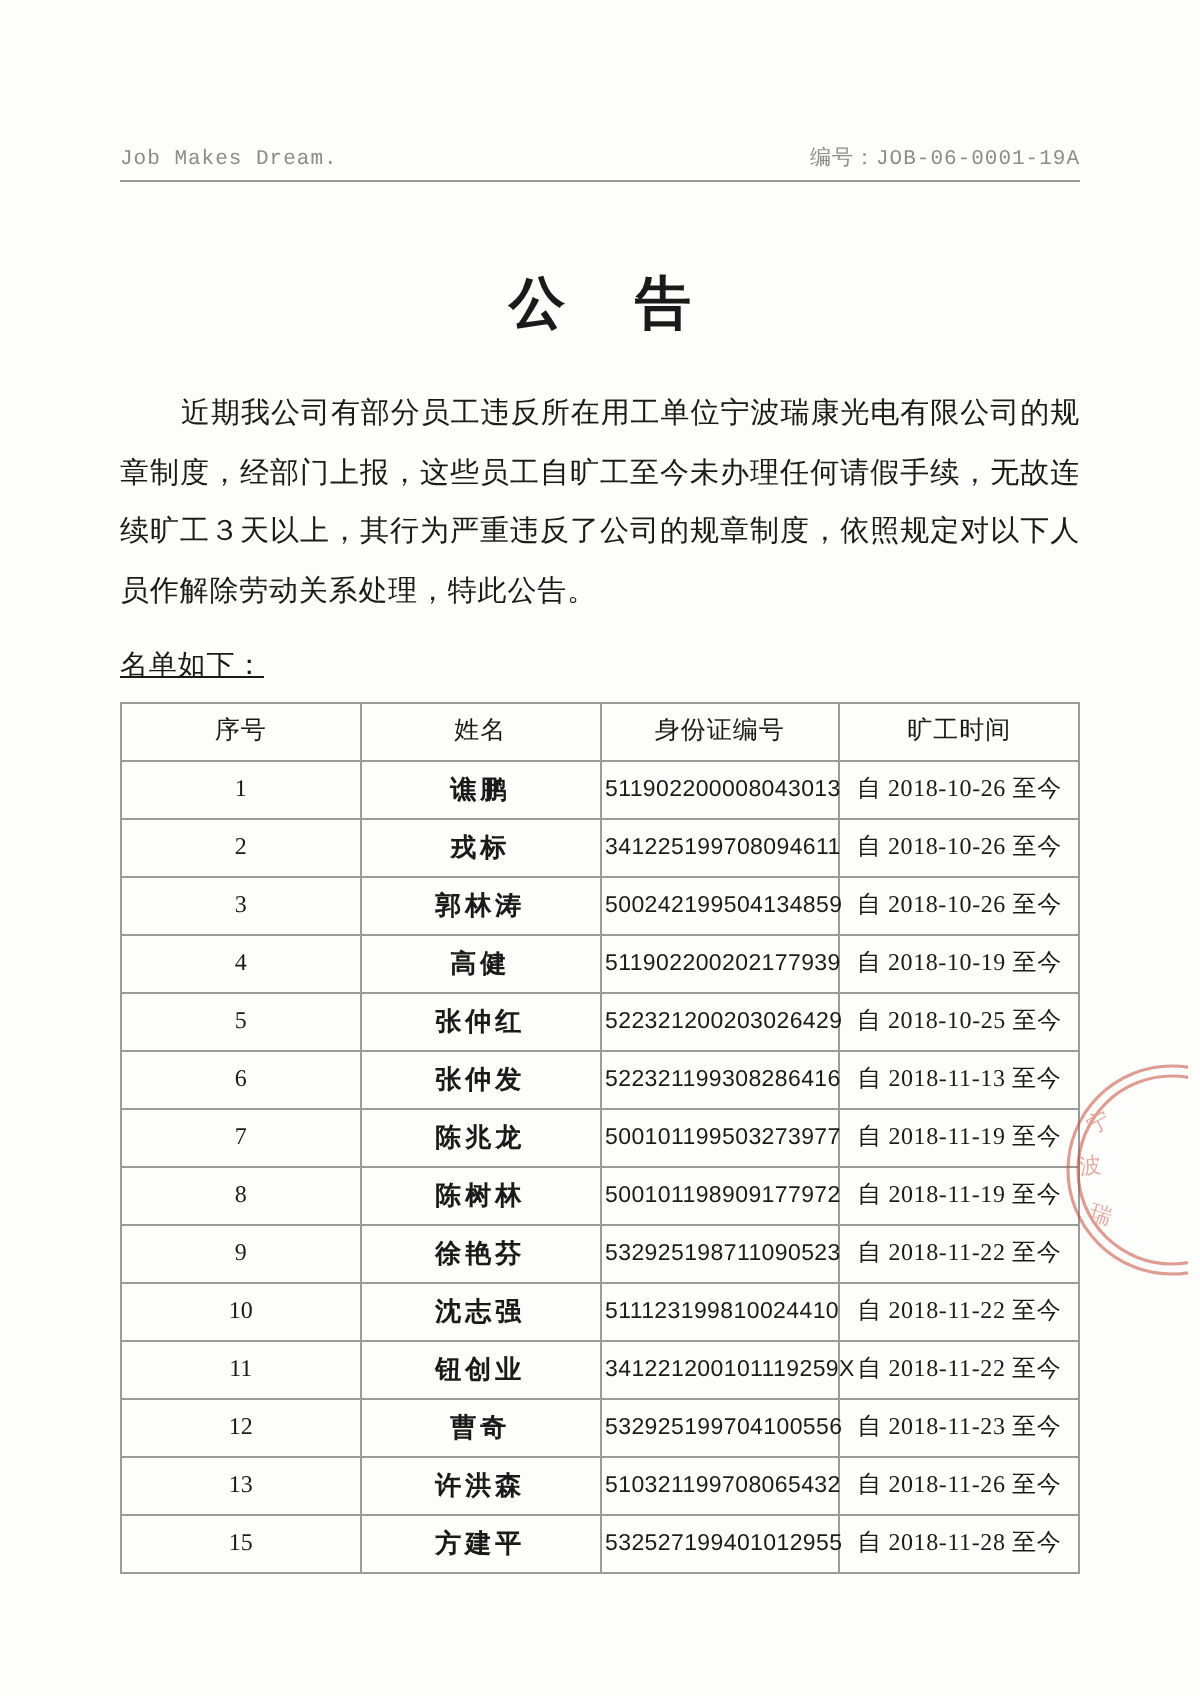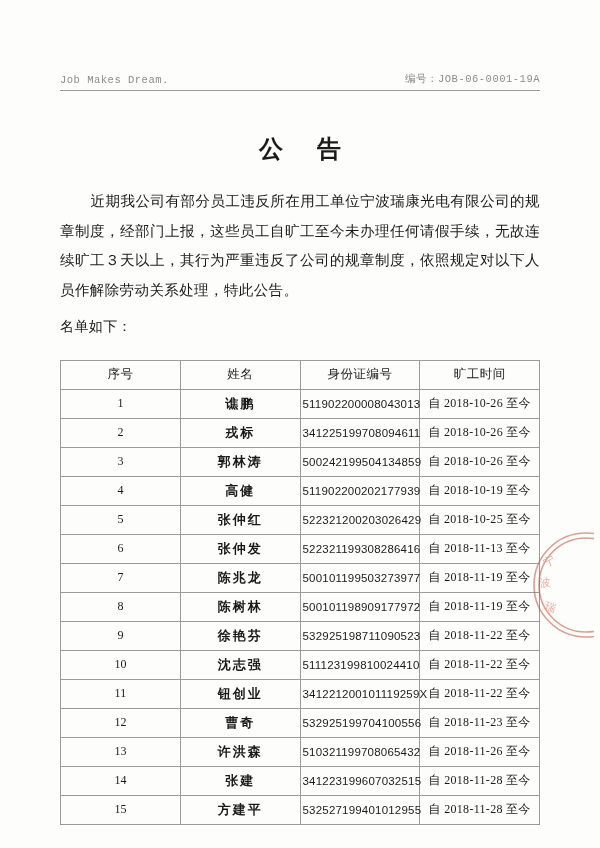--- a/index.html
+++ b/index.html
@@ -36,21 +36,21 @@
     font-size: 10.5px;
     color: #8c8c8c;
     letter-spacing: 0.5px;
   }
   .header .left { font-style: normal; margin-top: 32px; }
   .header .right { letter-spacing: 0.5px; }
 
   
   .doc-title {
     text-align: center;
-    font-size: 24px;
+    font-size: 28px;
     font-weight: bold;
     letter-spacing: 14px;
     margin-top: 42px;
     margin-bottom: 22px;
     text-indent: 14px;
     font-family: "Liberation Serif", "DejaVu Serif", serif;
   }
 
   
   .body-text {
@@ -58,23 +58,24 @@
     font-size: 14.5px;
     line-height: 2.05;
     text-align: justify;
     text-justify: inter-ideograph;
     letter-spacing: 0.4px;
   }
   .body-text .indent { display: inline-block; width: 2.1em; }
 
   .list-label {
     margin-top: 12px;
-    margin-bottom: 24px;
+    margin-bottom: 9px;
     font-size: 14px;
     letter-spacing: 0.4px;
+    text-decoration: underline;
   }
 
   
   table.names {
     width: 100%;
     border-collapse: collapse;
     font-size: 12px;
     table-layout: fixed;
   }
   table.names th, table.names td {
@@ -205,26 +206,20 @@
         <td class="c-index">12</td>
         <td class="c-name">曹奇</td>
         <td class="c-id">532925199704100556</td>
         <td class="c-date">自 2018-11-23 至今</td>
       </tr>
       <tr>
         <td class="c-index">13</td>
         <td class="c-name">许洪森</td>
         <td class="c-id">510321199708065432</td>
         <td class="c-date">自 2018-11-26 至今</td>
-      </tr>
-      <tr>
-        <td class="c-index">14</td>
-        <td class="c-name">张建</td>
-        <td class="c-id">341223199607032515</td>
-        <td class="c-date">自 2018-11-28 至今</td>
       </tr>
       <tr>
         <td class="c-index">15</td>
         <td class="c-name">方建平</td>
         <td class="c-id">532527199401012955</td>
         <td class="c-date">自 2018-11-28 至今</td>
       </tr>
     </tbody>
   </table>
 

